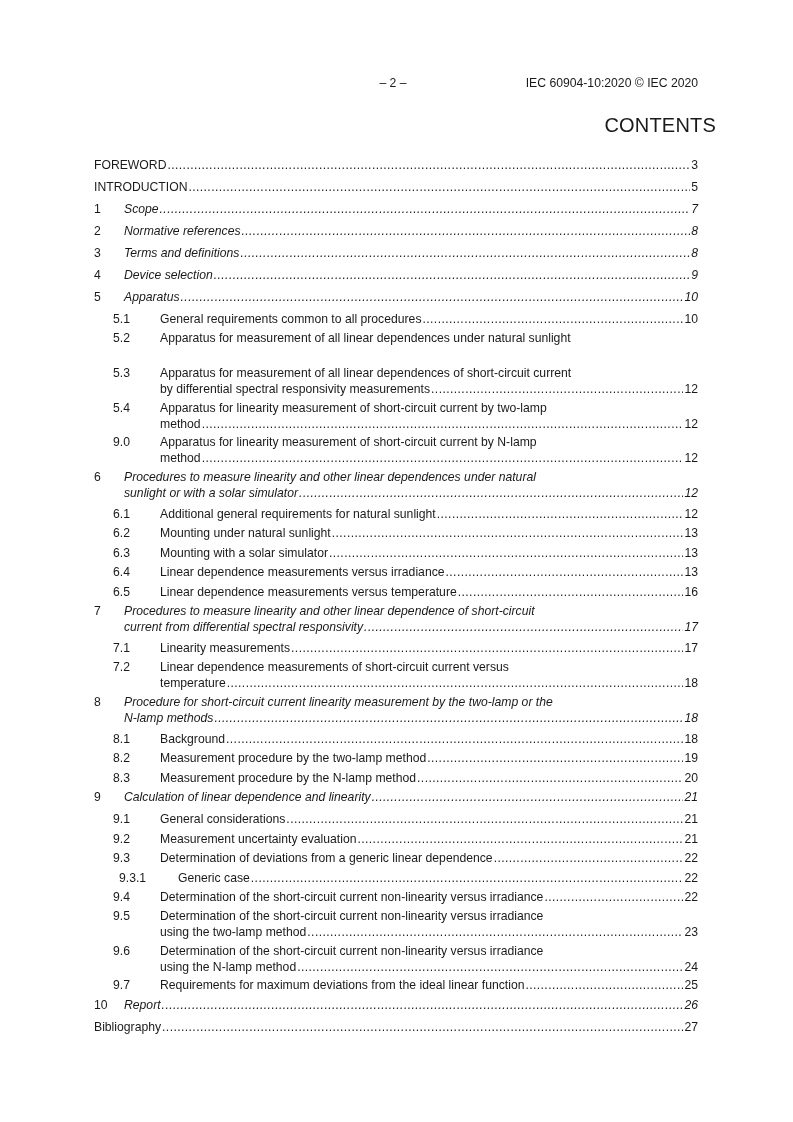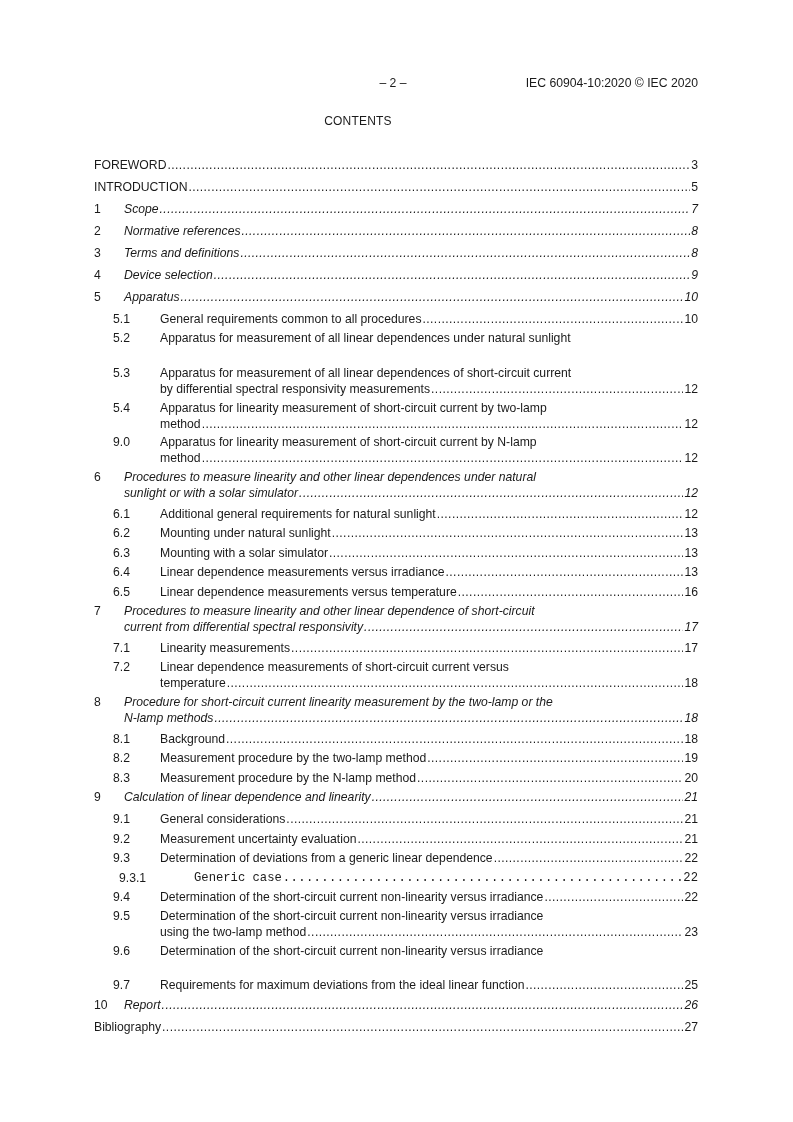--- a/index.html
+++ b/index.html
@@ -1,37 +1,37 @@
 <!DOCTYPE html>
 <html><head>
 <meta charset="utf-8">
 <style>
   html, body { margin: 0; padding: 0; background: #ffffff; }
   body { width: 793px; height: 1122px; position: relative; overflow: hidden;
          font-family: "Liberation Sans", sans-serif; color: #1a1a1a; }
   .page-header { position: absolute; top: 76px; left: 0; width: 793px; height: 16px; font-size: 12.2px; }
   .page-number { position: absolute; left: 368px; width: 50px; text-align: center; top: 0; }
   .doc-ref { position: absolute; right: 95px; top: 0; }
-  .contents-title { position: absolute; top: 114px; left: 0; width: 716px; text-align: center; font-size: 12px; letter-spacing: 0.2px; }
+  .contents-title { position: absolute; top: 114px; left: 0; width: 716px; text-align: right; font-size: 20px; letter-spacing: 0.2px; }
   .toc { position: absolute; left: 94px; top: 158px; width: 604px; font-size: 12.2px; line-height: 15.5px; }
   .entry { position: absolute; left: 0; width: 604px; }
   .num { position: absolute; top: 0; white-space: nowrap; }
   .body { position: absolute; right: 0; top: 0; }
   .line { display: flex; align-items: baseline; white-space: nowrap; height: 15.5px; }
   .line .t { flex: 0 0 auto; }
   .line .dots { flex: 1 1 auto; overflow: hidden; white-space: nowrap; margin: 0 1px; }
   .line .dots::after { content: "......................................................................................................................................................................................................................................................................................................"; letter-spacing: 0.4px; }
   .line .pg { flex: 0 0 auto; text-align: right; }
   .l1 .num { left: 0; }
   .l1 .body { left: 30px; font-style: italic; }
   .l0 .body { left: 0; }
   .l2 .num { left: 19px; }
   .l2 .body { left: 66px; }
   .l3 .num { left: 25px; }
-  .l3 .body { left: 100px; font-family: Liberation Mono, monospace; }
+  .l3 .body { left: 84px; }
 </style>
 </head>
 <body>
 
 <div class="page-header">
   <span class="page-number">– 2 –</span>
   <span class="doc-ref">IEC 60904-10:2020 © IEC 2020</span>
 </div>
 
 <div class="contents-title">CONTENTS</div>
@@ -376,20 +376,25 @@
           <span class="pg">23</span>
         </div>
       </div>
     </div>
     <div class="entry l2" style="top: 786px;">
       <span class="num">9.6</span>
       <div class="body">
         <div class="line">
           <span class="t">Determination of the short-circuit current non-linearity versus irradiance</span>
         </div>
+        <div class="line">
+          <span class="t">using the N-lamp method</span>
+          <span class="dots"></span>
+          <span class="pg">24</span>
+        </div>
       </div>
     </div>
     <div class="entry l2" style="top: 820px;">
       <span class="num">9.7</span>
       <div class="body">
         <div class="line">
           <span class="t">Requirements for maximum deviations from the ideal linear function</span>
           <span class="dots"></span>
           <span class="pg">25</span>
         </div>

